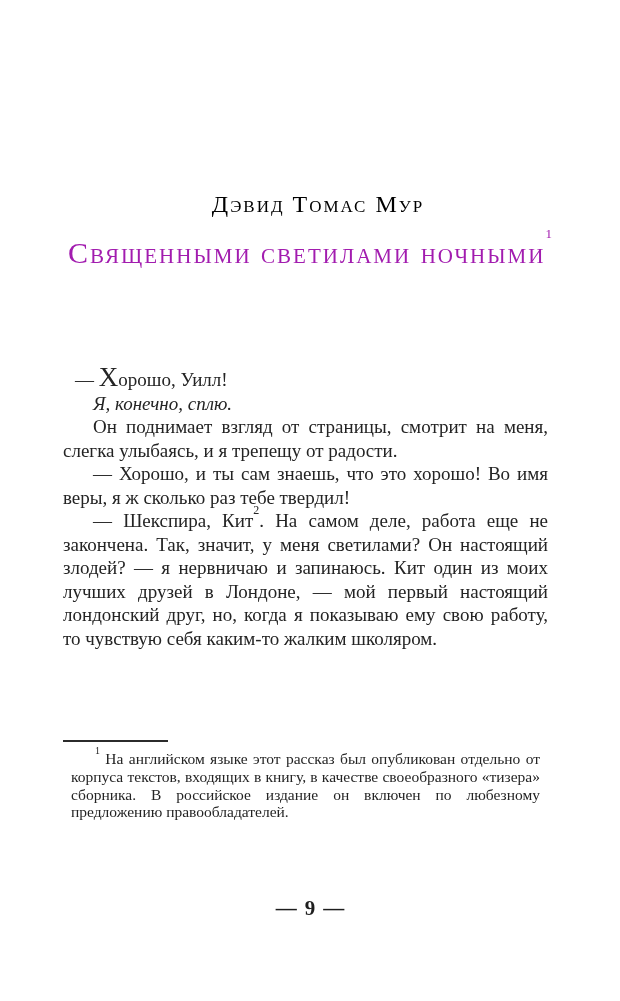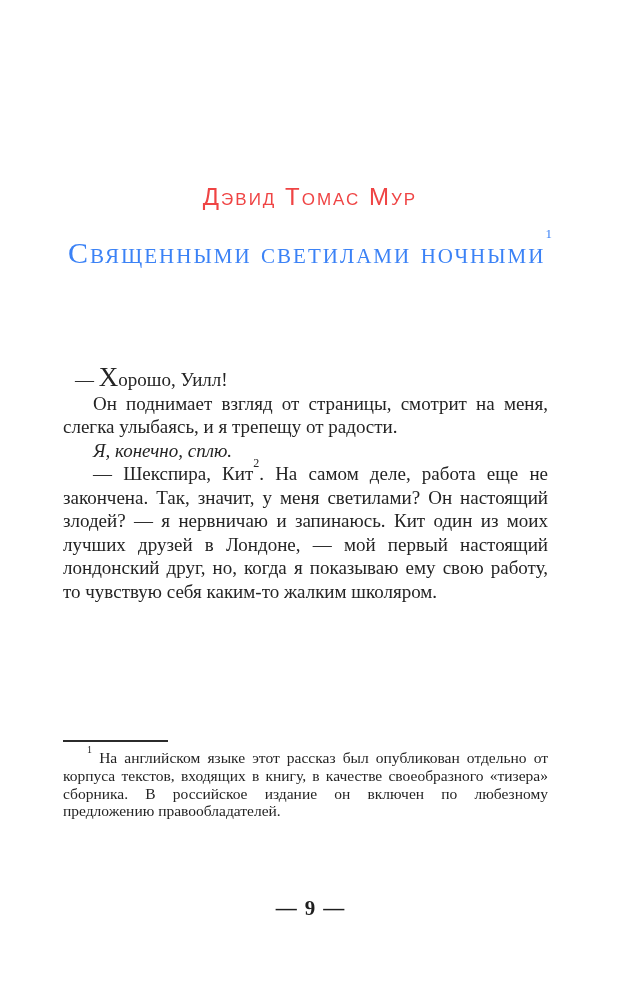--- a/index.html
+++ b/index.html
@@ -14,42 +14,42 @@
     background: #ffffff;
     font-family: "Liberation Serif", serif;
     color: #242424;
     overflow: hidden;
   }
   .author {
     position: absolute;
     top: 183px;
     left: 10px;
     width: 600px;
-    margin: 0;
+    margin: 8px;
     text-align: center;
-    font-family: Liberation Sans, sans-serif;
+    font-family: Liberation Serif, serif;
     font-variant: small-caps;
     font-weight: 400;
     font-size: 24px;
     letter-spacing: 2px;
-    color: #ef4444;
+    color: #000000;
   }
   .title {
     position: absolute;
     top: 236px;
     left: 10px;
     width: 600px;
     margin: 0;
     text-align: center;
     font-family: "Liberation Serif", serif;
     font-variant: small-caps;
     font-weight: 400;
     font-size: 30px;
     letter-spacing: 2px;
-    color: #3b82f6;
+    color: #a21caf;
     white-space: nowrap;
   }
   .title-sup {
     font-size: 13px;
     font-variant: normal;
     letter-spacing: 0;
     position: relative;
     top: -14px;
   }
   .body-block {
@@ -93,21 +93,21 @@
     hyphens: auto;
     -webkit-hyphens: auto;
   }
   .fn-rule {
     width: 105px;
     height: 2px;
     background: #2b2b2b;
     margin: 0 0 7px 0;
   }
   .fn {
-    margin: 0;
+    margin: 8px;
     text-indent: 24px;
   }
   .fn-marker {
     font-size: 10px;
     line-height: 0;
     position: relative;
     top: -4px;
   }
   .page-number {
     position: absolute;
@@ -131,24 +131,25 @@
 <div class="page">
 
   <h2 class="author">Дэвид Томас Мур</h2>
 
   <h1 class="title"><span>Священными светилами ночными</span><sup class="title-sup">1</sup></h1>
 
   <div class="body-block">
 
     <p class="para para-first"><span>— </span><span class="initial-cap">Х</span><span>орошо, Уилл!</span></p>
 
+    <p class="para para-italic">Я, конечно, сплю.</p>
+
     <p class="para">Он поднимает взгляд от страницы, смотрит на меня, слегка улыбаясь, и я трепещу от радости.</p>
 
-    <p class="para para-italic">Я, конечно, сплю.</p>
-
+    <p class="para">— Хорошо, и ты сам знаешь, что это хорошо! Во имя веры, я ж сколько раз тебе твердил!</p>
 
 
     <p class="para"><span>— Шекспира, Кит</span><sup class="body-sup">2</sup><span>. На самом деле, работа еще не закончена. Так, значит, у меня светилами? Он настоящий злодей? — я нервничаю и запинаюсь. Кит один из моих лучших друзей в Лондоне, — мой первый настоящий лондонский друг, но, когда я показываю ему свою работу, то чувствую себя каким-то жалким школяром.</span></p>
   </div>
 
   <div class="footnotes">
     <div class="fn-rule"></div>
 
     <p class="fn"><sup class="fn-marker">1</sup> <span>На английском языке этот рассказ был опубликован отдельно от корпуса текстов, входящих в книгу, в качестве своеобразного «тизера» сборника. В российское издание он включен по любезному предложению правообладателей.</span></p>
 

